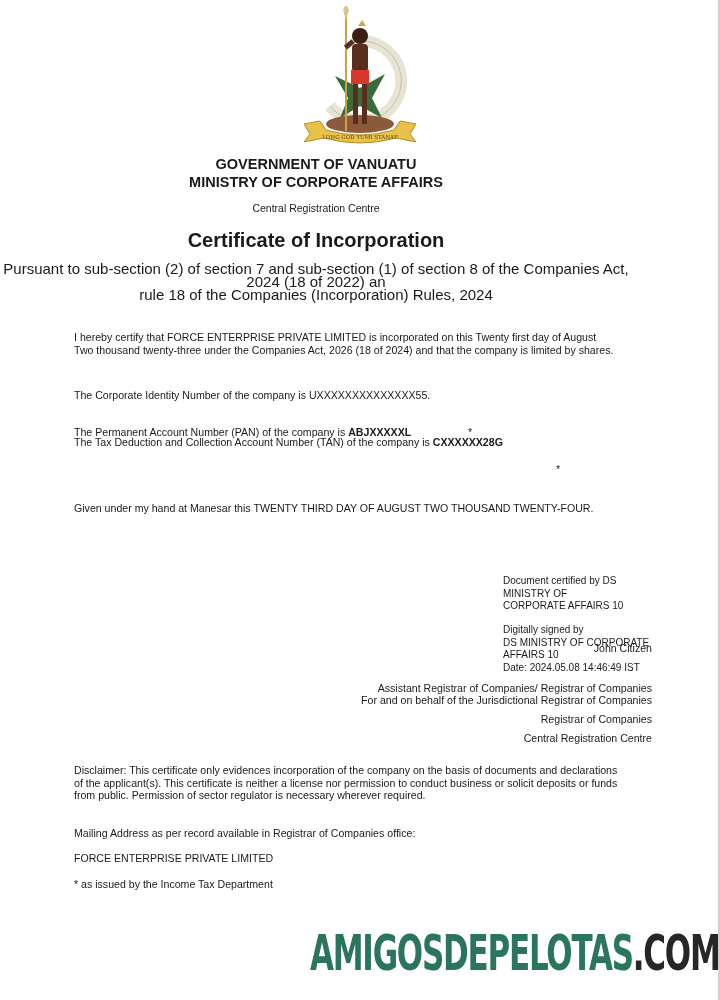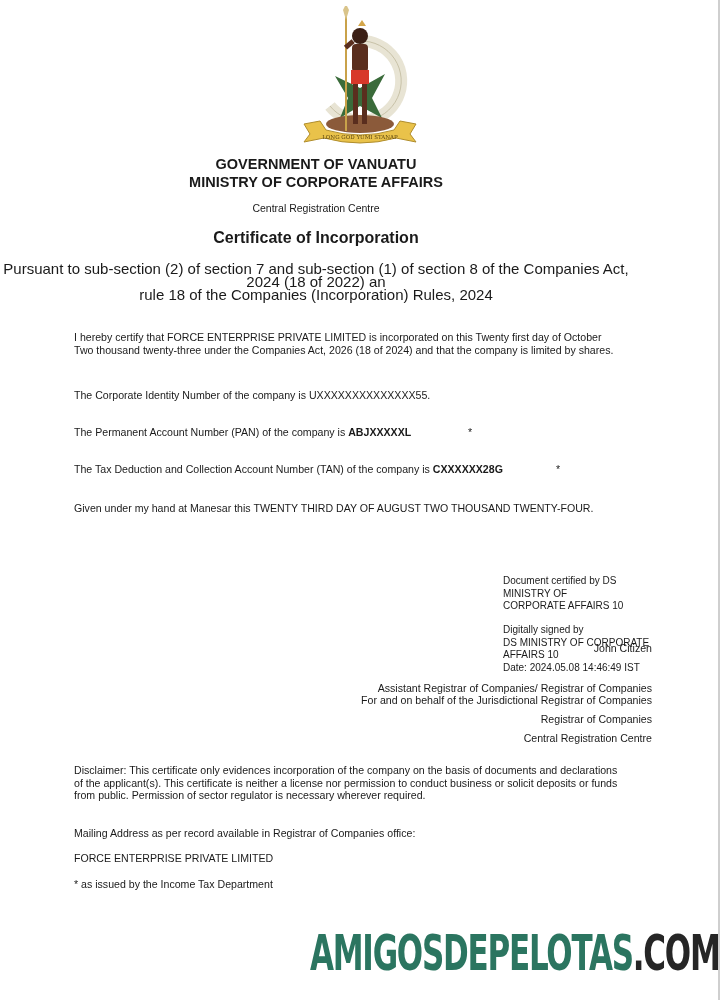--- a/index.html
+++ b/index.html
@@ -5,21 +5,21 @@
     html, body { margin: 0; padding: 0; }
     body {
       width: 720px; height: 1000px; background: #ffffff; position: relative; overflow: hidden;
       font-family: "Liberation Sans", sans-serif; color: #1a1a1a;
     }
     .page-edge { position: absolute; top: 0; right: 0; width: 2px; height: 1000px; background: #cfcfcf; }
     .emblem { position: absolute; left: 300px; top: 6px; width: 120px; height: 140px; }
     .center { position: absolute; left: 0; width: 632px; text-align: center; }
     .h1 { font-weight: bold; font-size: 14.5px; line-height: 18px; }
     .small { font-size: 10.5px; }
-    .title { font-weight: bold; font-size: 16px; }
+    .title { font-weight: bold; font-size: 20px; }
     .body-text { position: absolute; left: 74px; font-size: 10.6px; line-height: 12.5px; white-space: nowrap; }
     .right-block { position: absolute; left: 503px; font-size: 10px; line-height: 12.5px; white-space: nowrap; margin-top: 46px; }
     .right-align { position: absolute; right: 68px; font-size: 10.6px; text-align: right; white-space: nowrap; }
     b { font-weight: bold; margin-top: 15px; }
     .watermark {
       position: absolute; left: 310px; top: 924px; font-family: "DejaVu Sans", sans-serif;
       font-weight: bold; font-size: 50px; letter-spacing: -2px; transform: scaleX(0.62); transform-origin: left top;
       white-space: nowrap; line-height: 58px;
     }
     .wm-green { color: #2b7560; }
@@ -58,32 +58,32 @@
 <div class="center h1" style="top:173px;">MINISTRY OF CORPORATE AFFAIRS</div>
 <div class="center small" style="top:202px;">Central Registration Centre</div>
 <div class="center title" style="top:229px;">Certificate of Incorporation</div>
 <div class="center" style="top:262px; font-size:15px; line-height:13px;">
   <div>Pursuant to sub-section (2) of section 7 and sub-section (1) of section 8 of the Companies Act,</div>
   <div>2024 (18 of 2022) an</div>
   <div>rule 18 of the Companies (Incorporation) Rules, 2024</div>
 </div>
 
 <div class="body-text" style="top:331px;">
-  <div>I hereby certify that FORCE ENTERPRISE PRIVATE LIMITED is incorporated on this Twenty first day of October</div>
+  <div>I hereby certify that FORCE ENTERPRISE PRIVATE LIMITED is incorporated on this Twenty first day of August</div>
   <div>Two thousand twenty-three under the Companies Act, 2026 (18 of 2024) and that the company is limited by shares.</div>
 </div>
 
 <div class="body-text" style="top:389px;">The Corporate Identity Number of the company is UXXXXXXXXXXXXXX55.</div>
 
 <div class="body-text" style="top:426px;">
   <span>The Permanent Account Number (PAN) of the company is </span><b>ABJXXXXXL</b>
 </div>
 <div class="body-text" style="top:426px; left:468px;">*</div>
 
-<div class="body-text" style="top:463px;">
+<div class="body-text" style="top:436px;">
   <span>The Tax Deduction and Collection Account Number (TAN) of the company is </span><b>CXXXXXX28G</b>
 </div>
 <div class="body-text" style="top:463px; left:556px;">*</div>
 
 <div class="body-text" style="top:502px;">Given under my hand at Manesar this TWENTY THIRD DAY OF AUGUST TWO THOUSAND TWENTY-FOUR.</div>
 
 <div class="right-block" style="top:529px;">
   <div>Document certified by DS</div>
   <div>MINISTRY OF</div>
   <div>CORPORATE AFFAIRS 10</div>

